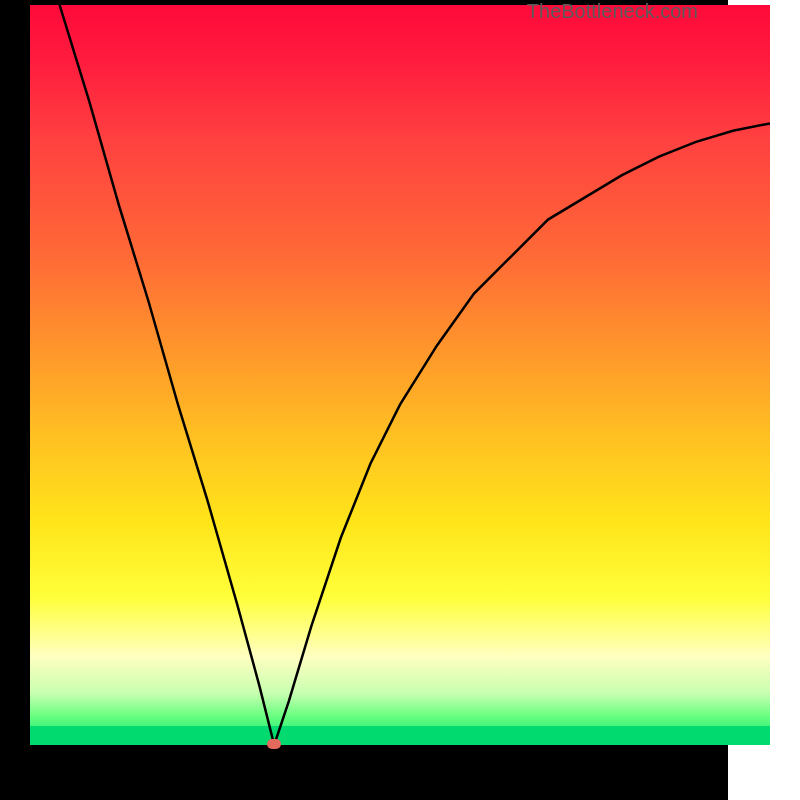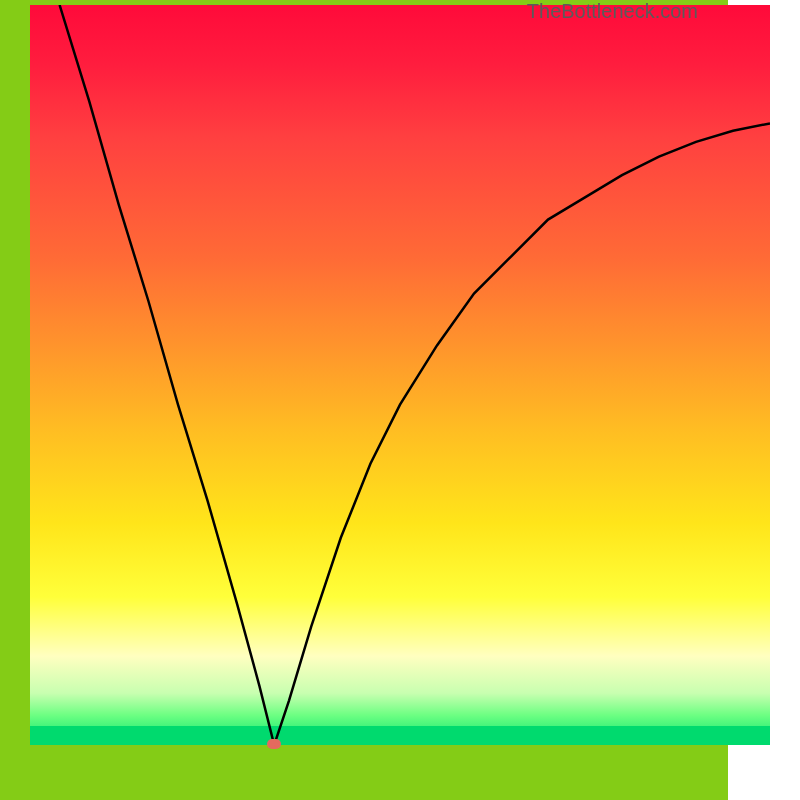--- a/index.html
+++ b/index.html
@@ -1,16 +1,16 @@
 <!DOCTYPE html>
 <html><head>
 <meta charset="utf-8">
 <style>
   html,body{margin:0;padding:0;width:800px;height:800px;overflow:hidden}
-  .frame{position:relative;width:728px;height:800px;background:#84cc16}
+  .frame{position:relative;width:728px;height:800px;background:#000000}
   .plot-area{position:absolute;left:30px;top:5px;width:740px;height:740px}
   
   .plot-bg{position:absolute;inset:0;
     background:linear-gradient(to bottom,
       #ff0a3a 0%,
       #ff1d3e 8%,
       #ff4040 18%,
       #ff6a36 34%,
       #ff942c 46%,
       #ffbf22 58%,

